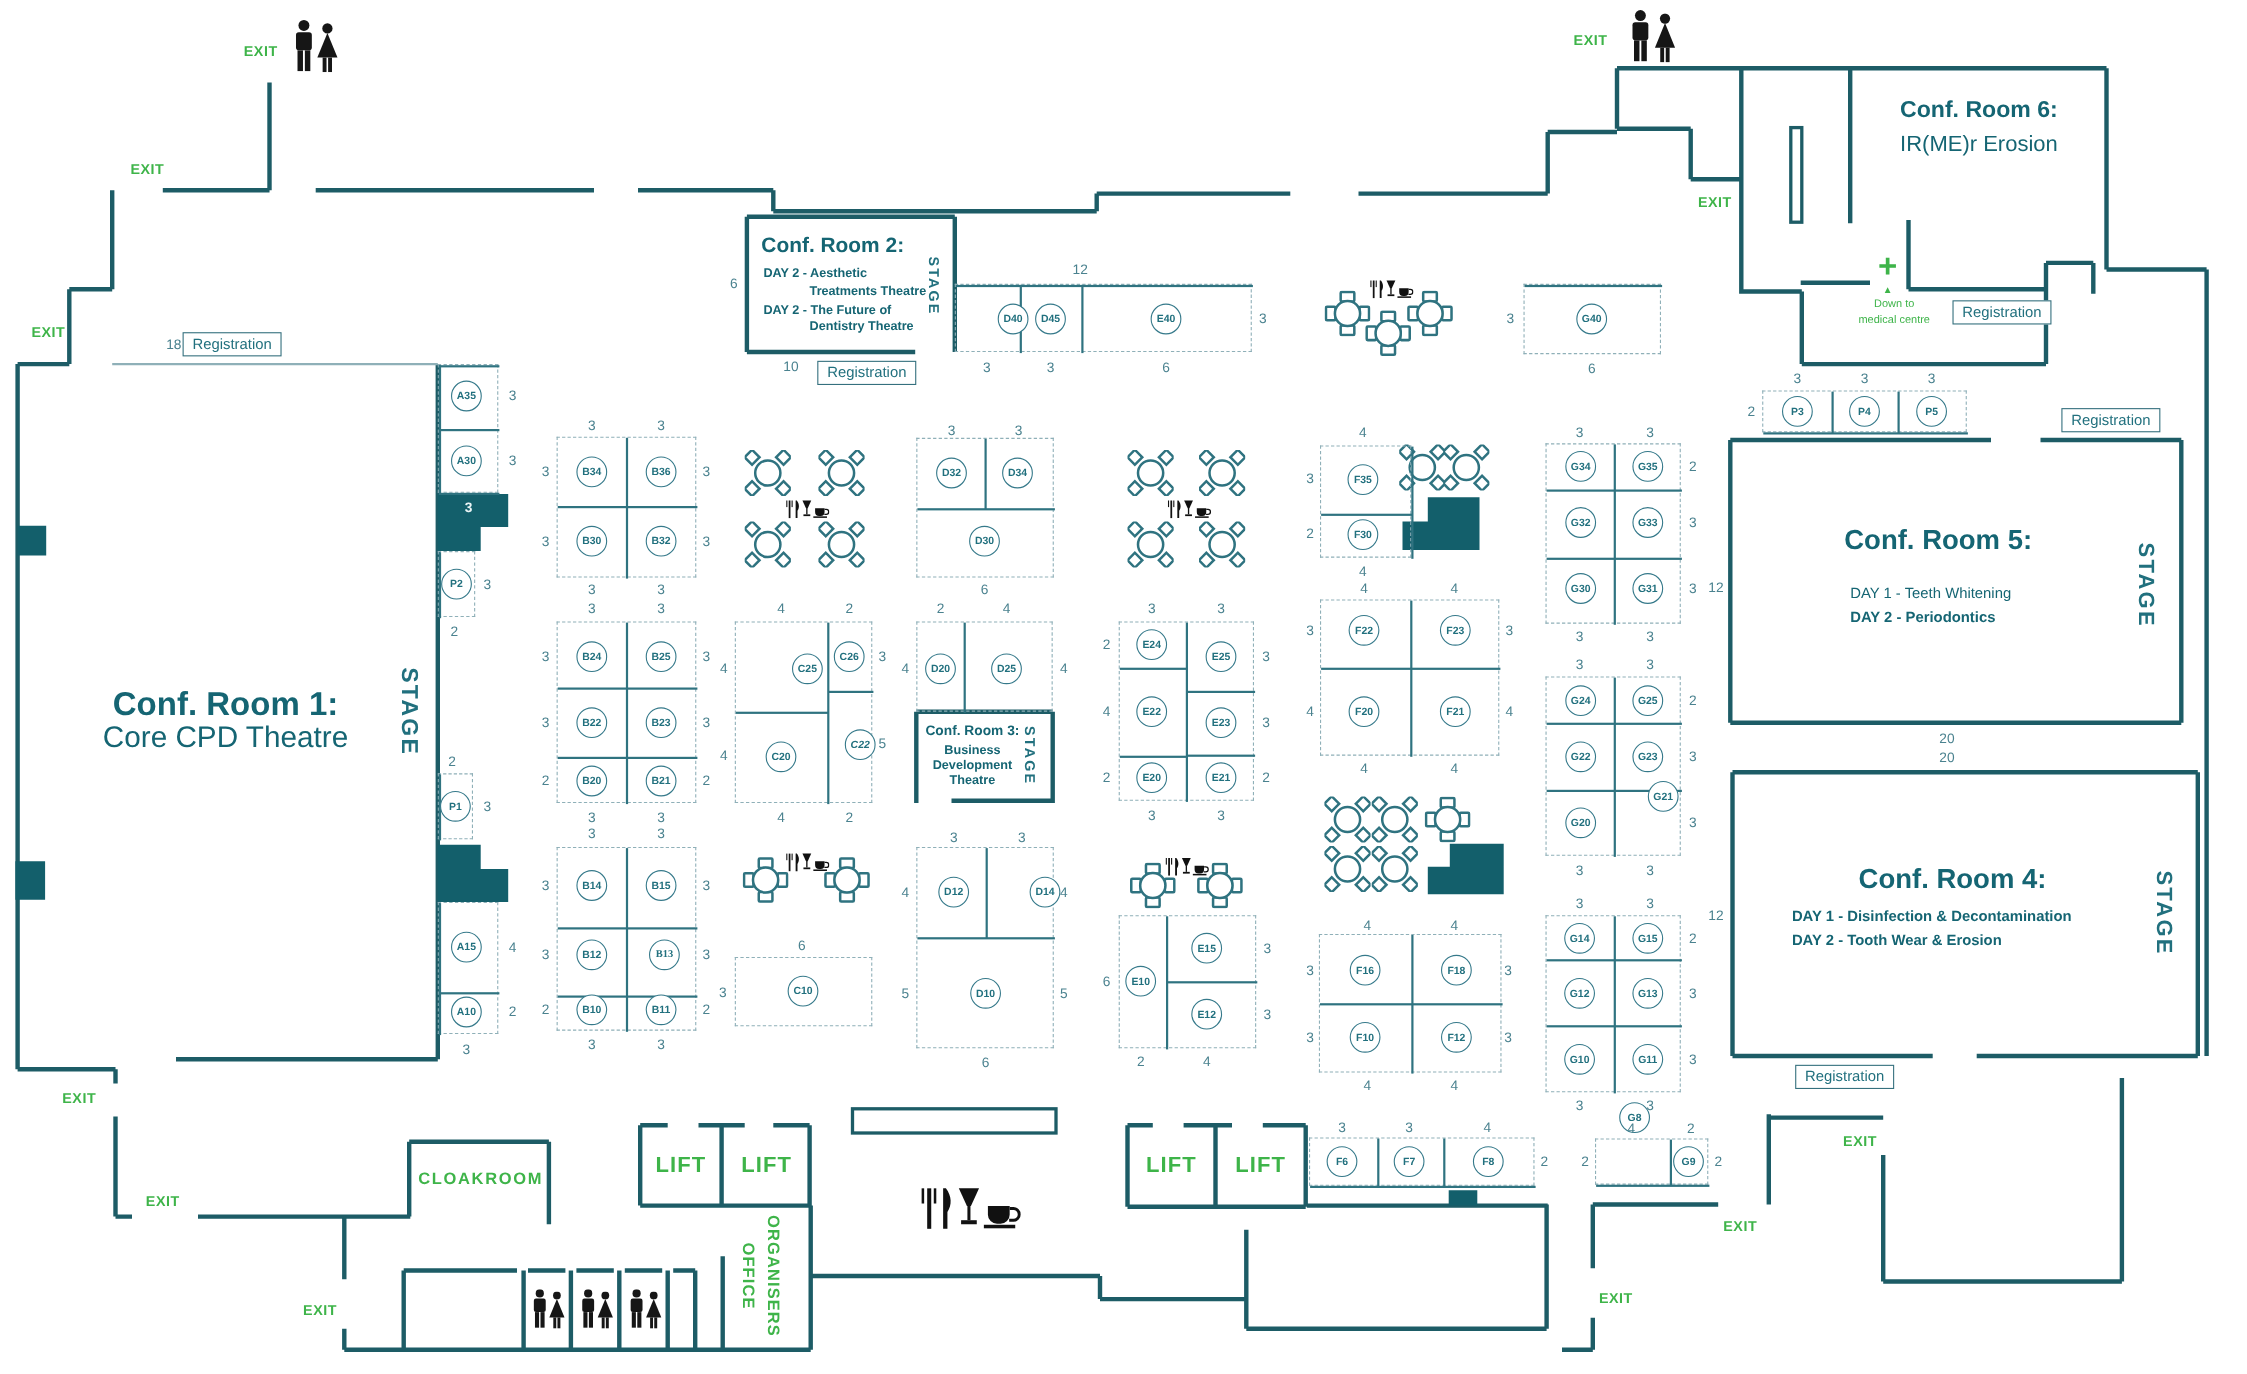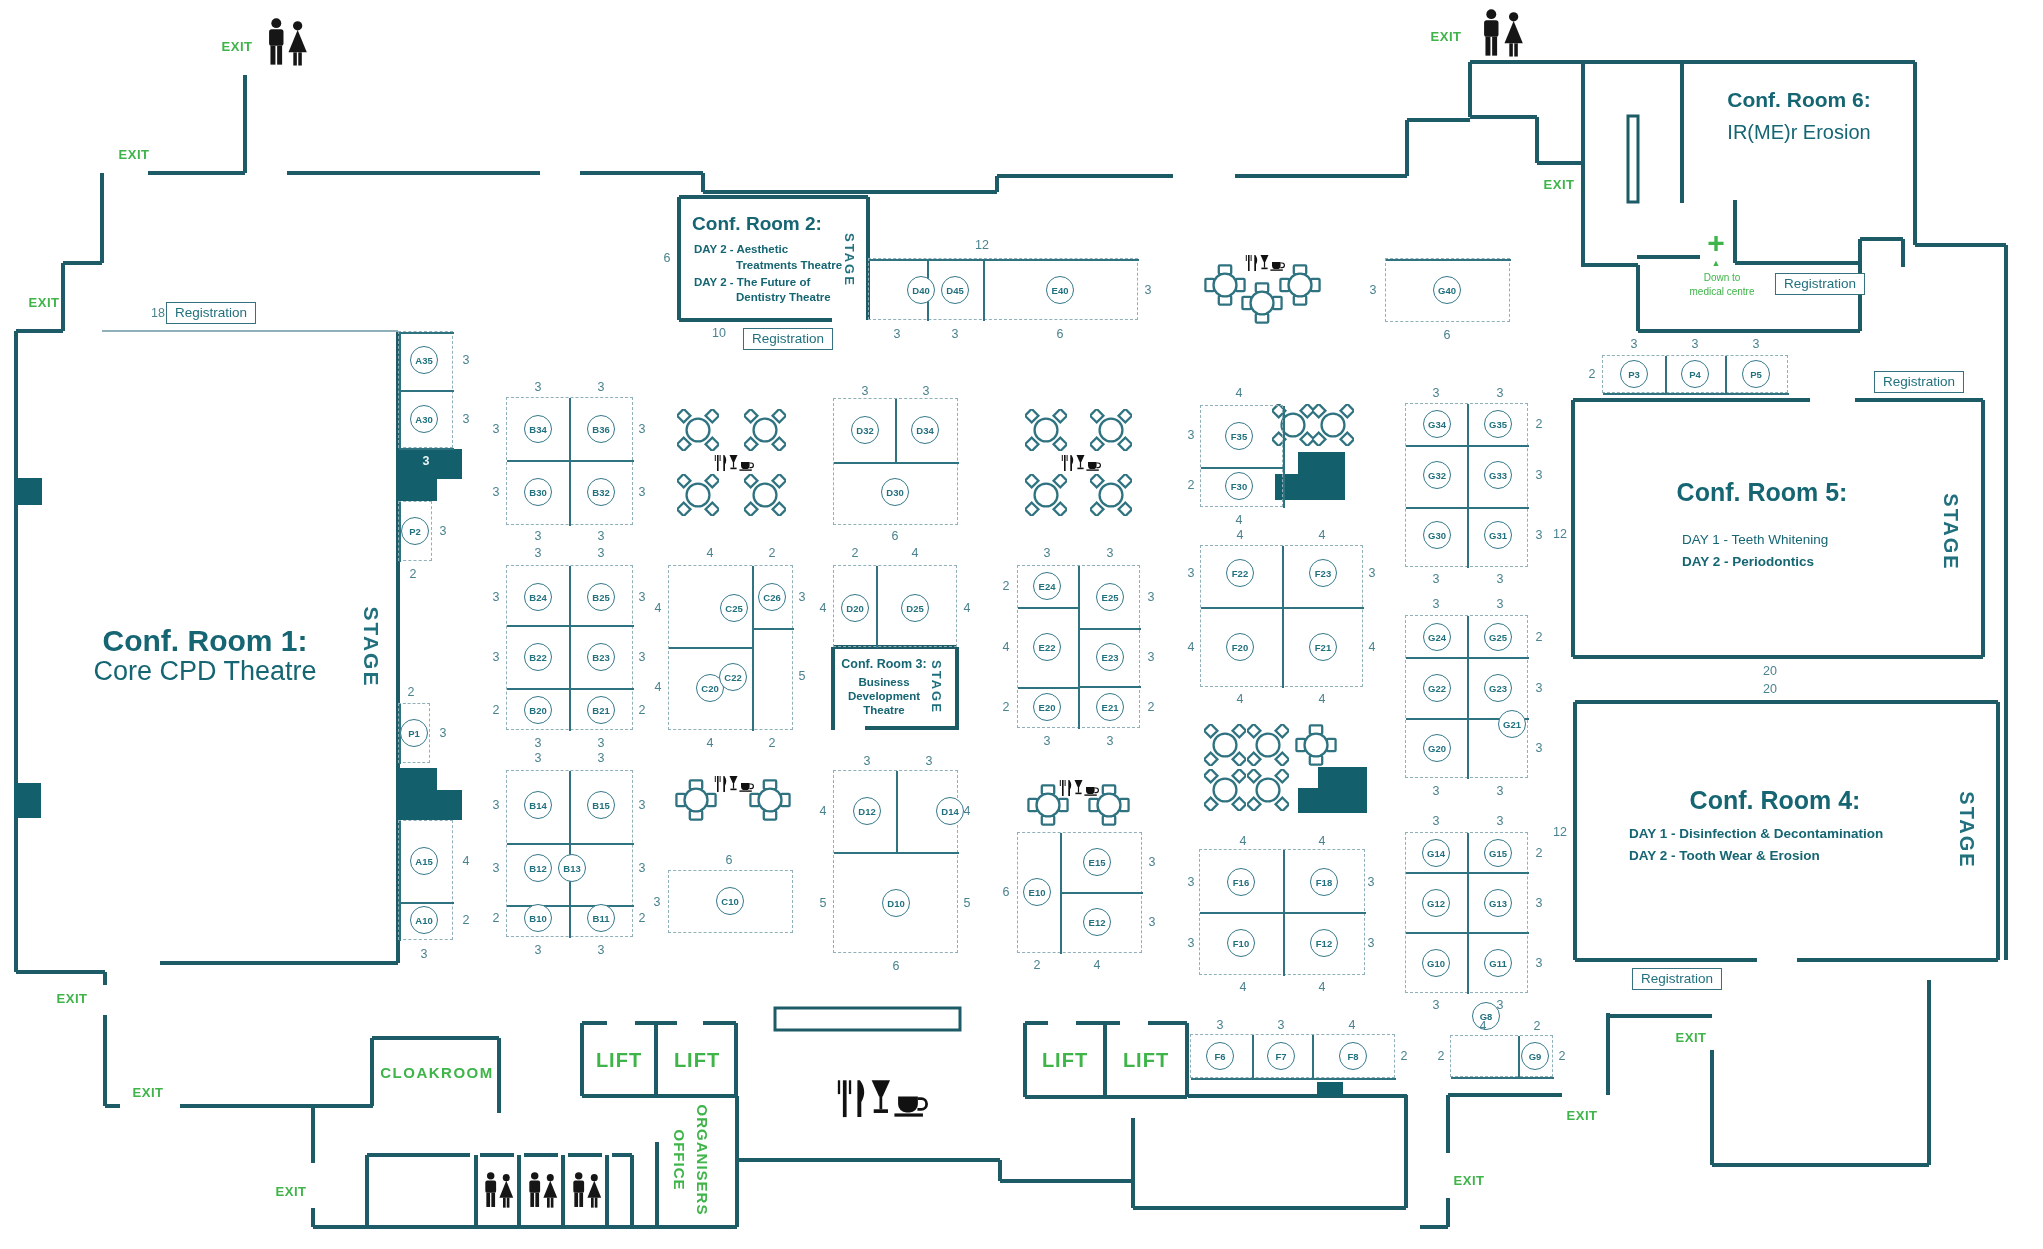--- a/index.html
+++ b/index.html
@@ -203,32 +203,32 @@
       <div class="stand" style="left: 538px; top: 710px; position: absolute;">B20</div>
       <div class="stand" style="left: 601px; top: 710px; position: absolute;">B21</div>
       <div class="group" style="left: 506px; top: 770px; position: absolute; width: 127px; height: 167px;">
         <div class="divider" style="top: 0px; left: 62px; height: 167px; width: 2px;"></div>
         <div class="divider" style="left: 0px; top: 72px; width: 127px; height: 2px;"></div>
         <div class="divider" style="left: 0px; top: 134px; width: 127px; height: 2px;"></div>
       </div>
       <div class="stand" style="left: 538px; top: 805px; position: absolute;">B14</div>
       <div class="stand" style="left: 601px; top: 805px; position: absolute;">B15</div>
       <div class="stand" style="left: 538px; top: 868px; position: absolute;">B12</div>
-      <div class="stand" style="left: 572px; top: 868px; position: absolute;">B13</div>
+      <div class="stand" style="left: 604px; top: 868px; position: absolute; font-family: Liberation Serif, serif;">B13</div>
       <div class="stand" style="left: 538px; top: 918px; position: absolute;">B10</div>
       <div class="stand" style="left: 601px; top: 918px; position: absolute;">B11</div>
       <div class="group" style="left: 668px; top: 565px; position: absolute; width: 125px; height: 165px;">
         <div class="divider" style="top: 0px; left: 83px; height: 165px; width: 2px;"></div>
         <div class="divider" style="left: 84px; top: 62px; width: 41px; height: 2px;"></div>
         <div class="divider" style="left: 0px; top: 81px; width: 84px; height: 2px;"></div>
       </div>
       <div class="stand" style="left: 710px; top: 608px; position: absolute; margin-left: 24px;">C25</div>
       <div class="stand" style="left: 772px; top: 597px; position: absolute;">C26</div>
       <div class="stand" style="left: 710px; top: 688px; position: absolute;">C20</div>
-      <div class="stand" style="left: 733px; top: 677px; position: absolute;">C22</div>
+      <div class="stand" style="left: 782px; top: 677px; position: absolute; font-style: italic;">C22</div>
       <div class="group" style="left: 833px; top: 565px; position: absolute; width: 124px; height: 82px;">
         <div class="divider" style="top: 0px; left: 42px; height: 82px; width: 2px;"></div>
       </div>
       <div class="stand" style="left: 855px; top: 608px; position: absolute;">D20</div>
       <div class="stand" style="left: 915px; top: 608px; position: absolute;">D25</div>
       <div class="group" style="left: 833px; top: 398px; position: absolute; width: 125px; height: 127px;">
         <div class="divider" style="top: 0px; left: 61px; height: 64px; width: 2px;"></div>
         <div class="divider" style="left: 0px; top: 63px; width: 125px; height: 2px;"></div>
       </div>
       <div class="stand" style="left: 865px; top: 430px; position: absolute;">D32</div>

